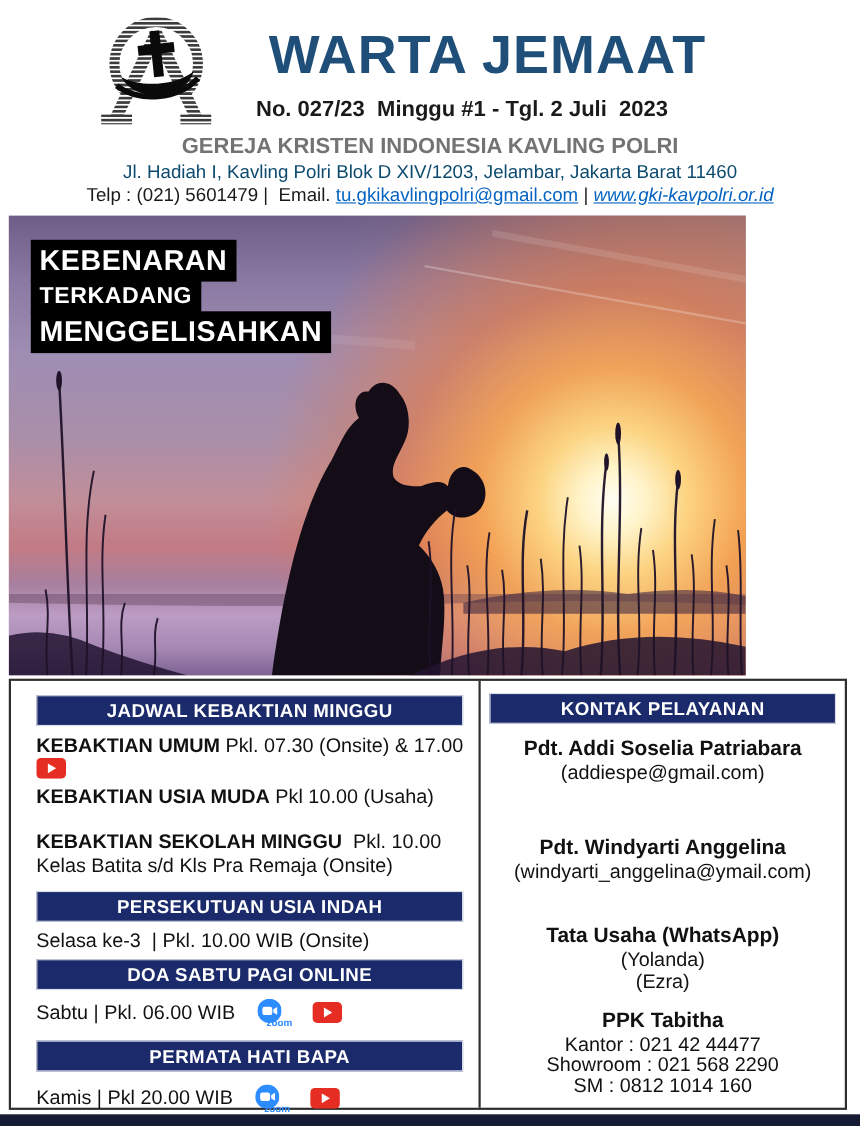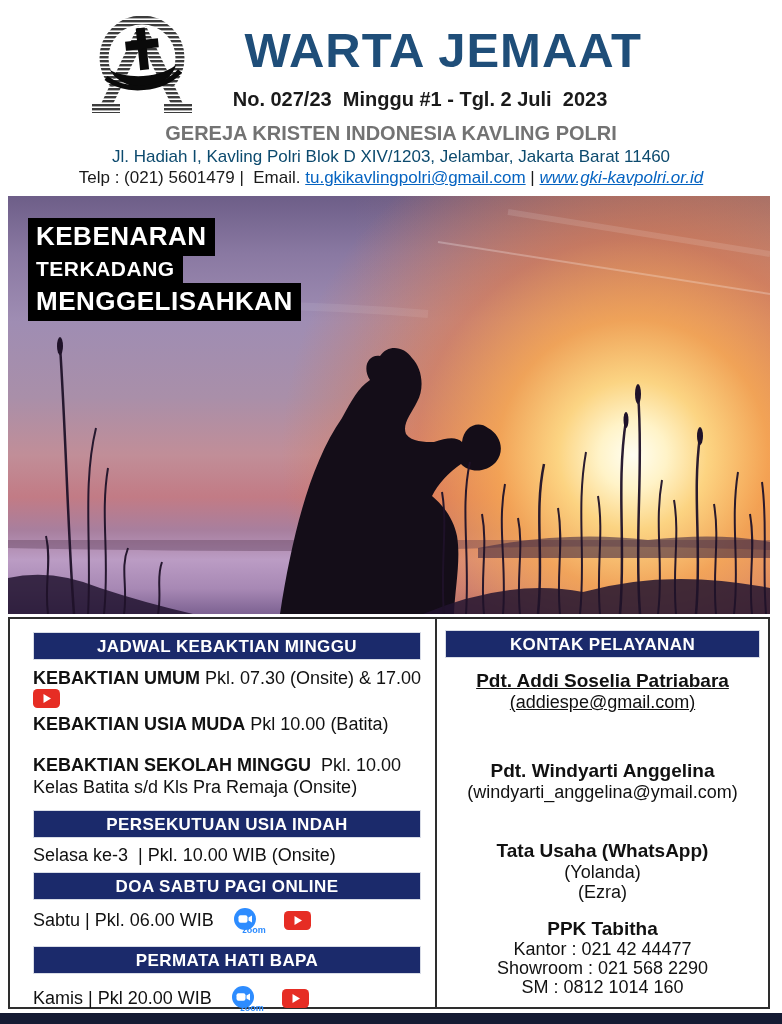--- a/index.html
+++ b/index.html
@@ -16,21 +16,21 @@
   .church-name{position:absolute;left:0;top:122px;width:782px;text-align:center;
         font-size:20px;font-weight:bold;color:#737373;}
   .address-line{position:absolute;left:0;top:147px;width:782px;text-align:center;
         font-size:17px;color:#0c4a6e;}
   .contact-line-top{position:absolute;left:0;top:168px;width:782px;text-align:center;
         font-size:17px;color:#1a1a1a;}
   a.email-link{color:#0563c1;text-decoration:underline;}
   a.web-link{color:#0563c1;text-decoration:underline;font-style:italic;}
 
   
-  .hero{position:absolute;left:8px;top:196px;width:762px;height:418px;overflow:hidden;
+  .hero{position:absolute;left:8px;top:196px;width:670px;height:418px;overflow:hidden;
     background:
       radial-gradient(circle at 82% 62%, #fffef2 0%, #fff3c8 5%, rgba(255,216,130,.95) 11%,
         rgba(250,166,77,.85) 20%, rgba(235,120,60,.55) 32%, rgba(200,100,80,0) 52%),
       linear-gradient(to left, rgba(240,150,70,.30), rgba(240,150,70,0) 55%),
       linear-gradient(180deg,#6d5e88 0%,#8a79a2 14%,#9f8db3 30%,#a98fa9 48%,#c18e98 62%,
         #c27b85 72%,#a87f9e 80%,#bb9cc4 87%,#a788b4 94%,#7d6292 100%);}
   .hero-svg{position:absolute;left:0;top:0;width:100%;height:100%;}
   .overlay{position:absolute;left:20px;top:22px;}
   .overlay-line{width:max-content;background:#000;color:#fff;font-weight:bold;
         padding:3px 8px 4px;letter-spacing:.5px;}
@@ -59,21 +59,21 @@
   .icon-row{display:flex;align-items:center;gap:20px;height:32px;}
   .r3{margin-top:4px;}
   .r4{margin-top:8px;}
   .yt{display:inline-flex;align-items:center;line-height:0;}
   .zoom-wrap{position:relative;width:30px;height:24px;line-height:0;}
   .zoom-word{position:absolute;right:-2px;bottom:-3px;font-style:normal;
         font-size:9px;font-weight:bold;color:#2d8cff;line-height:1;}
   .contact-name{font-size:19px;font-weight:bold;line-height:22px;margin:0;}
   .contact-line{font-size:18px;line-height:20px;margin:0;}
   .contact-line.small{font-size:17px;}
-  .e1{margin-top:12px;text-decoration:underline;}
+  .e1{margin-top:12px;}
   .e2{margin-top:48px;}
   .e3{margin-top:38px;}
   .e4{margin-top:16px;}
   .e4 .contact-line{line-height:19px;}
 
   .footer-bar{position:absolute;left:0;bottom:0;width:782px;height:11px;background:#151b33;}
 </style>
 </head>
 <body>
 
@@ -187,21 +187,21 @@
 
     <div class="col-left">
       <div class="sec-banner b1">JADWAL KEBAKTIAN MINGGU</div>
 
       <p class="sched g1"><b>KEBAKTIAN UMUM</b><span class="pre"> Pkl. 07.30 (Onsite) &amp; 17.00 </span><span class="yt">
             <svg width="27" height="19" viewBox="0 0 27 19">
               <rect width="27" height="19" rx="4.5" fill="#e62d24"></rect>
               <path d="M10.5 5 L18 9.5 L10.5 14 Z" fill="#fff"></path>
             </svg>
           </span></p>
-      <p class="sched"><b>KEBAKTIAN USIA MUDA</b><span class="pre"> Pkl 10.00 (Batita)</span></p>
+      <p class="sched"><b>KEBAKTIAN USIA MUDA</b><span class="pre"> Pkl 10.00 (Usaha)</span></p>
 
       <p class="sched g2"><b>KEBAKTIAN SEKOLAH MINGGU</b><span class="pre">  Pkl. 10.00</span></p>
       <p class="sched">Kelas Batita s/d Kls Pra Remaja (Onsite)</p>
 
       <div class="sec-banner b2">PERSEKUTUAN USIA INDAH</div>
       <p class="sched g3 pre">Selasa ke-3  | Pkl. 10.00 WIB (Onsite)</p>
 
       <div class="sec-banner b3">DOA SABTU PAGI ONLINE</div>
       <div class="icon-row r3">
         <span class="sched">Sabtu | Pkl. 06.00 WIB</span>

